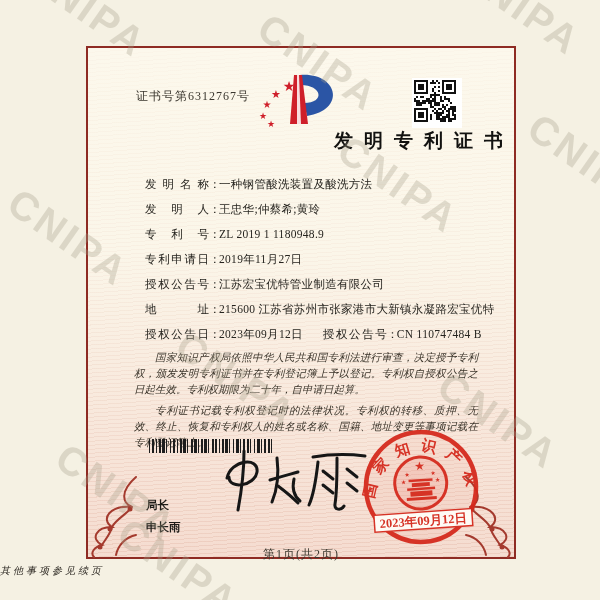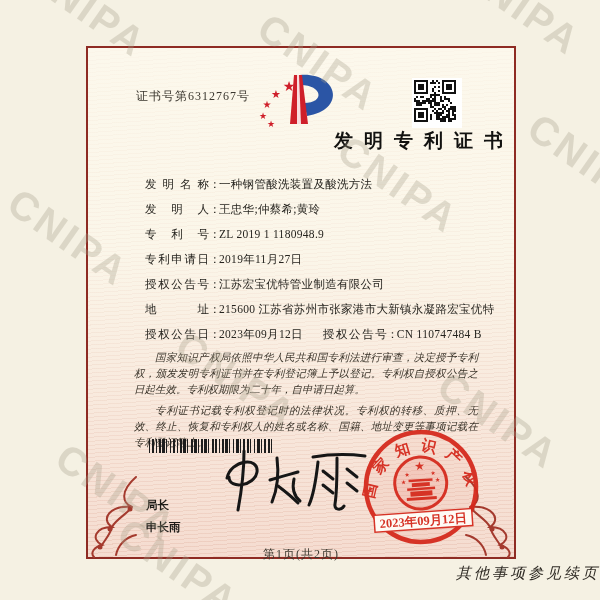--- a/index.html
+++ b/index.html
@@ -69,22 +69,22 @@
   .signature{position:absolute;left:125px;top:398px;width:160px;height:72px;}
   .seal{position:absolute;left:272px;top:378px;width:122px;height:122px;z-index:3;opacity:0.94;}
   .pagefoot{
     position:absolute;left:0;top:498px;width:100%;text-align:center;
     font-size:12px;color:#3c382f;letter-spacing:1px;
   }
   .flourish{position:absolute;bottom:-2px;width:54px;height:84px;z-index:2;}
   .flourish.left{left:-2px;}
   .flourish.right{right:-2px;transform:scaleX(-1);}
   .contnote{
-    position:absolute;left:0;top:564px;width:600px;text-align:right;
-    font-size:15px;font-style:italic;color:#2e2a24;letter-spacing:3px;z-index:1;
+    position:absolute;left:0;top:564px;width:600px;text-align:left;
+    font-size:10px;font-style:italic;color:#2e2a24;letter-spacing:3px;z-index:1;
   }
 </style>
 </head>
 <body>
 
 <div>
   <span class="wm" style="left:18px;top:-14px">CNIPA</span>
   <span class="wm" style="left:250px;top:40px">CNIPA</span>
   <span class="wm" style="left:452px;top:-16px">CNIPA</span>
   <span class="wm" style="left:0px;top:215px">CNIPA</span>

